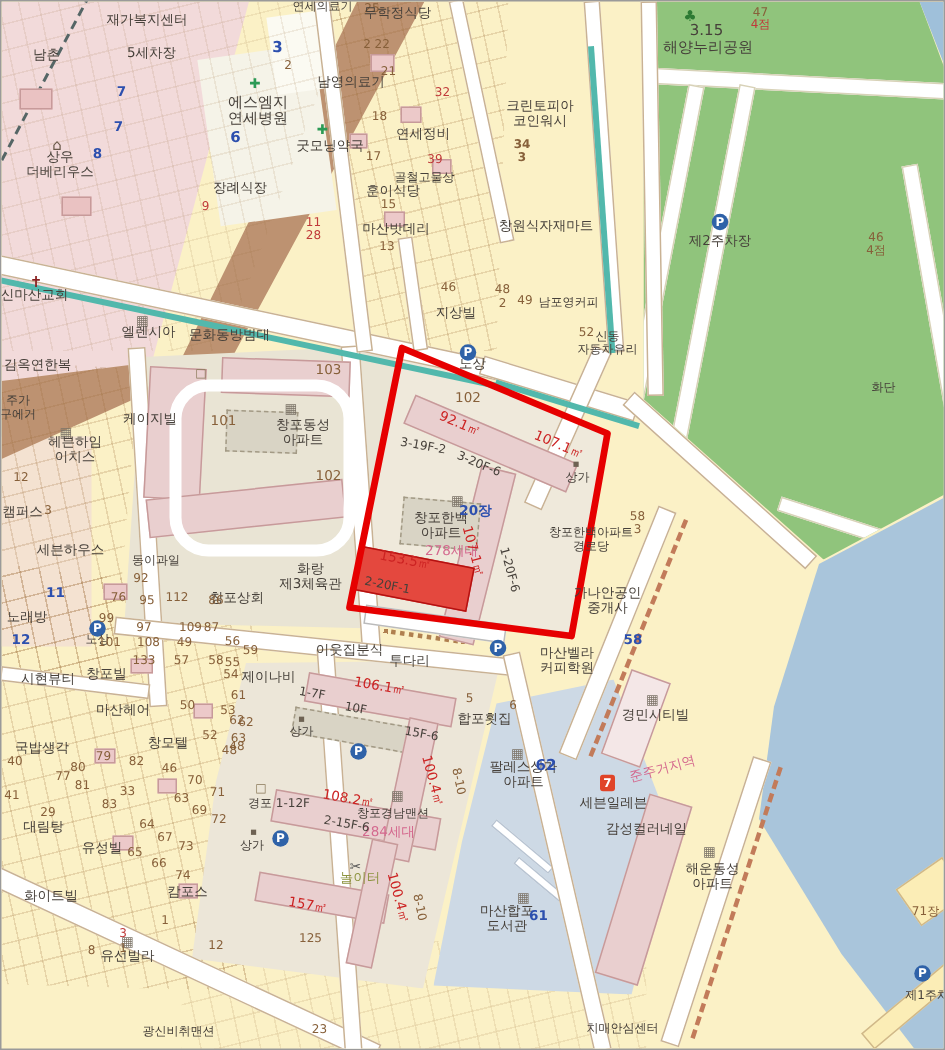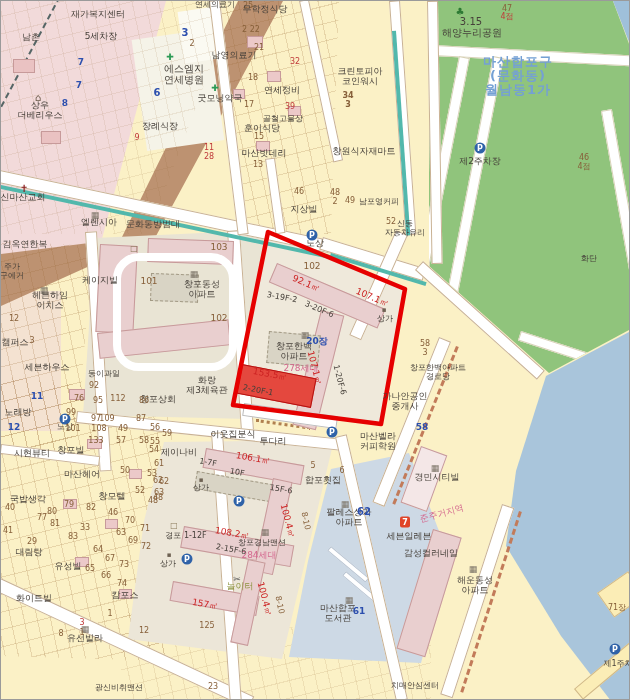--- a/index.html
+++ b/index.html
@@ -148,21 +148,21 @@
       <span class="ml k-br" style="left: 247px; top: 5px; font-size: 8px; transform: translate(-50%, -50%) rotate(0deg);">25</span>
       <span class="ml k-n" style="left: 264px; top: 9px; font-size: 9px; transform: translate(-50%, -50%) rotate(0deg);">무학정식당</span>
       <span class="ml k-n" style="left: 97px; top: 14px; font-size: 9px; transform: translate(-50%, -50%) rotate(0deg);">재가복지센터</span>
       <span class="ml k-n" style="left: 30px; top: 37px; font-size: 9px; transform: translate(-50%, -50%) rotate(0deg);">남촌</span>
       <span class="ml k-n" style="left: 100px; top: 36px; font-size: 9px; transform: translate(-50%, -50%) rotate(0deg);">5세차장</span>
       <span class="ml k-br" style="left: 250px; top: 29px; font-size: 8px; transform: translate(-50%, -50%) rotate(0deg);">2 22</span>
       <span class="ml k-b" style="left: 184px; top: 32px; font-size: 10px; transform: translate(-50%, -50%) rotate(0deg);">3</span>
       <span class="ml k-br" style="left: 191px; top: 43px; font-size: 8px; transform: translate(-50%, -50%) rotate(0deg);">2</span>
       <span class="ml k-n" style="left: 233px; top: 55px; font-size: 9px; transform: translate(-50%, -50%) rotate(0deg);">남영의료기</span>
       <span class="ml k-br" style="left: 258px; top: 47px; font-size: 8px; transform: translate(-50%, -50%) rotate(0deg);">21</span>
-      <span class="ml k-n" style="left: 171px; top: 74px; font-size: 10px; transform: translate(-50%, -50%) rotate(0deg); margin-left: 12px;">에스엠지
+      <span class="ml k-n" style="left: 171px; top: 74px; font-size: 10px; transform: translate(-50%, -50%) rotate(0deg);">에스엠지
 연세병원</span>
       <span class="ml k-n" style="left: 219px; top: 98px; font-size: 9px; transform: translate(-50%, -50%) rotate(0deg);">굿모닝약국</span>
       <span class="ml k-n" style="left: 281px; top: 90px; font-size: 9px; transform: translate(-50%, -50%) rotate(0deg);">연세정비</span>
       <span class="ml k-r" style="left: 294px; top: 61px; font-size: 8px; transform: translate(-50%, -50%) rotate(0deg);">32</span>
       <span class="ml k-n" style="left: 39px; top: 110px; font-size: 9px; transform: translate(-50%, -50%) rotate(0deg);">상우
 더베리우스</span>
       <span class="ml k-b" style="left: 80px; top: 62px; font-size: 9px; transform: translate(-50%, -50%) rotate(0deg);">7</span>
       <span class="ml k-b" style="left: 78px; top: 85px; font-size: 9px; transform: translate(-50%, -50%) rotate(0deg);">7</span>
       <span class="ml k-b" style="left: 64px; top: 103px; font-size: 9px; transform: translate(-50%, -50%) rotate(0deg);">8</span>
       <span class="ml k-br" style="left: 252px; top: 77px; font-size: 8px; transform: translate(-50%, -50%) rotate(0deg);">18</span>
@@ -192,43 +192,40 @@
 2</span>
       <span class="ml k-br" style="left: 349px; top: 200px; font-size: 8px; transform: translate(-50%, -50%) rotate(0deg);">49</span>
       <span class="ml k-n" style="left: 378px; top: 201px; font-size: 8px; transform: translate(-50%, -50%) rotate(0deg);">남포영커피</span>
       <span class="ml k-br" style="left: 390px; top: 221px; font-size: 8px; transform: translate(-50%, -50%) rotate(0deg);">52</span>
       <span class="ml k-n" style="left: 404px; top: 228px; font-size: 8px; transform: translate(-50%, -50%) rotate(0deg);">신동
 자동차유리</span>
       <span class="ml k-n" style="left: 470px; top: 21px; font-size: 10px; transform: translate(-50%, -50%) rotate(0deg);">3.15</span>
       <span class="ml k-n" style="left: 471px; top: 32px; font-size: 10px; transform: translate(-50%, -50%) rotate(0deg);">해양누리공원</span>
       <span class="ml k-br" style="left: 506px; top: 8px; font-size: 8px; transform: translate(-50%, -50%) rotate(0deg);">47</span>
       <span class="ml k-r" style="left: 506px; top: 16px; font-size: 8px; transform: translate(-50%, -50%) rotate(0deg);">4점</span>
-      <span class="ml k-bb" style="left: 517px; top: 75px; font-size: 13px; transform: translate(-50%, -50%) rotate(0deg);">마산합포구
-(문화동)
-월남동1가</span>
       <span class="ml k-n" style="left: 479px; top: 161px; font-size: 9px; transform: translate(-50%, -50%) rotate(0deg);">제2주차장</span>
       <span class="ml k-br" style="left: 583px; top: 162px; font-size: 8px; transform: translate(-50%, -50%) rotate(0deg);">46
 4점</span>
       <span class="ml k-n" style="left: 588px; top: 258px; font-size: 8px; transform: translate(-50%, -50%) rotate(0deg);">화단</span>
       <span class="ml k-n" style="left: 314px; top: 243px; font-size: 9px; transform: translate(-50%, -50%) rotate(0deg);">노상</span>
       <span class="ml k-br" style="left: 311px; top: 266px; font-size: 9px; transform: translate(-50%, -50%) rotate(0deg);">102</span>
       <span class="ml k-rd" style="left: 305px; top: 283px; font-size: 9px; transform: translate(-50%, -50%) rotate(23deg);">92.1㎡</span>
       <span class="ml k-rd" style="left: 371px; top: 297px; font-size: 9px; transform: translate(-50%, -50%) rotate(23deg);">107.1㎡</span>
       <span class="ml k-n" style="left: 281px; top: 297px; font-size: 8px; transform: translate(-50%, -50%) rotate(10deg);">3-19F-2</span>
       <span class="ml k-n" style="left: 318px; top: 309px; font-size: 8px; transform: translate(-50%, -50%) rotate(23deg);">3-20F-6</span>
       <span class="ml k-n" style="left: 293px; top: 351px; font-size: 9px; transform: translate(-50%, -50%) rotate(0deg);">창포한백
 아파트</span>
       <span class="ml k-b" style="left: 316px; top: 341px; font-size: 9px; transform: translate(-50%, -50%) rotate(0deg);">20장</span>
       <span class="ml k-pk" style="left: 300px; top: 368px; font-size: 9px; transform: translate(-50%, -50%) rotate(0deg);">278세대</span>
       <span class="ml k-rd" style="left: 269px; top: 374px; font-size: 9px; transform: translate(-50%, -50%) rotate(11deg);">153.5㎡</span>
       <span class="ml k-n" style="left: 257px; top: 390px; font-size: 8px; transform: translate(-50%, -50%) rotate(11deg);">2-20F-1</span>
       <span class="ml k-rd" style="left: 313px; top: 367px; font-size: 9px; transform: translate(-50%, -50%) rotate(75deg);">107.1㎡</span>
       <span class="ml k-n" style="left: 338px; top: 379px; font-size: 8px; transform: translate(-50%, -50%) rotate(75deg);">1-20F-6</span>
       <span class="ml k-n" style="left: 384px; top: 318px; font-size: 8px; transform: translate(-50%, -50%) rotate(0deg);">상가</span>
-      <span class="ml k-n" style="left: 393px; top: 372px; font-size: 8px; transform: translate(-50%, -50%) rotate(0deg); margin-left: 44px;">창포한백아파트
+      <span class="ml k-n" style="left: 393px; top: 359px; font-size: 8px; transform: translate(-50%, -50%) rotate(0deg);">창포한백아파트
 경로당</span>
       <span class="ml k-br" style="left: 424px; top: 348px; font-size: 8px; transform: translate(-50%, -50%) rotate(0deg);">58
 3</span>
       <span class="ml k-br" style="left: 218px; top: 247px; font-size: 9px; transform: translate(-50%, -50%) rotate(0deg);">103</span>
       <span class="ml k-br" style="left: 148px; top: 281px; font-size: 9px; transform: translate(-50%, -50%) rotate(0deg);">101</span>
       <span class="ml k-br" style="left: 218px; top: 318px; font-size: 9px; transform: translate(-50%, -50%) rotate(0deg);">102</span>
       <span class="ml k-n" style="left: 201px; top: 289px; font-size: 9px; transform: translate(-50%, -50%) rotate(0deg);">창포동성
 아파트</span>
       <span class="ml k-n" style="left: 206px; top: 385px; font-size: 9px; transform: translate(-50%, -50%) rotate(0deg);">화랑
 제3체육관</span>
@@ -248,21 +245,21 @@
       <span class="ml k-b" style="left: 13px; top: 427px; font-size: 9px; transform: translate(-50%, -50%) rotate(0deg);">12</span>
       <span class="ml k-n" style="left: 103px; top: 373px; font-size: 8px; transform: translate(-50%, -50%) rotate(0deg);">동이과일</span>
       <span class="ml k-n" style="left: 64px; top: 426px; font-size: 8px; transform: translate(-50%, -50%) rotate(0deg);">노상</span>
       <span class="ml k-br" style="left: 93px; top: 385px; font-size: 8px; transform: translate(-50%, -50%) rotate(0deg);">92</span>
       <span class="ml k-br" style="left: 78px; top: 398px; font-size: 8px; transform: translate(-50%, -50%) rotate(0deg);">76</span>
       <span class="ml k-br" style="left: 97px; top: 400px; font-size: 8px; transform: translate(-50%, -50%) rotate(0deg);">95</span>
       <span class="ml k-br" style="left: 117px; top: 398px; font-size: 8px; transform: translate(-50%, -50%) rotate(0deg);">112</span>
       <span class="ml k-br" style="left: 143px; top: 400px; font-size: 8px; transform: translate(-50%, -50%) rotate(0deg);">86</span>
       <span class="ml k-br" style="left: 70px; top: 412px; font-size: 8px; transform: translate(-50%, -50%) rotate(0deg);">99</span>
       <span class="ml k-br" style="left: 95px; top: 418px; font-size: 8px; transform: translate(-50%, -50%) rotate(0deg);">97</span>
-      <span class="ml k-br" style="left: 106px; top: 418px; font-size: 8px; transform: translate(-50%, -50%) rotate(0deg);">109</span>
+      <span class="ml k-br" style="left: 126px; top: 418px; font-size: 8px; transform: translate(-50%, -50%) rotate(0deg);">109</span>
       <span class="ml k-br" style="left: 140px; top: 418px; font-size: 8px; transform: translate(-50%, -50%) rotate(0deg);">87</span>
       <span class="ml k-br" style="left: 72px; top: 428px; font-size: 8px; transform: translate(-50%, -50%) rotate(0deg);">101</span>
       <span class="ml k-br" style="left: 98px; top: 428px; font-size: 8px; transform: translate(-50%, -50%) rotate(0deg);">108</span>
       <span class="ml k-br" style="left: 122px; top: 428px; font-size: 8px; transform: translate(-50%, -50%) rotate(0deg);">49</span>
       <span class="ml k-br" style="left: 95px; top: 440px; font-size: 8px; transform: translate(-50%, -50%) rotate(0deg);">133</span>
       <span class="ml k-br" style="left: 120px; top: 440px; font-size: 8px; transform: translate(-50%, -50%) rotate(0deg);">57</span>
       <span class="ml k-br" style="left: 143px; top: 440px; font-size: 8px; transform: translate(-50%, -50%) rotate(0deg);">58</span>
       <span class="ml k-br" style="left: 154px; top: 427px; font-size: 8px; transform: translate(-50%, -50%) rotate(0deg);">56</span>
       <span class="ml k-br" style="left: 166px; top: 433px; font-size: 8px; transform: translate(-50%, -50%) rotate(0deg);">59</span>
       <span class="ml k-br" style="left: 154px; top: 441px; font-size: 8px; transform: translate(-50%, -50%) rotate(0deg);">55</span>

